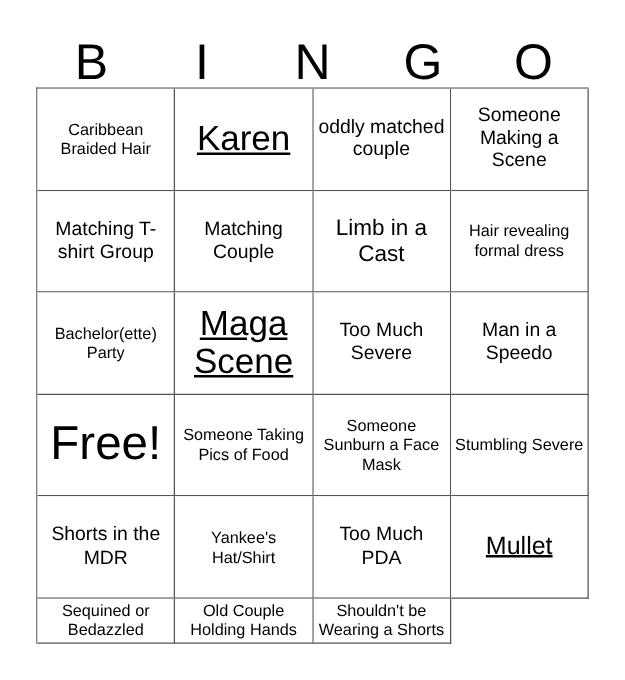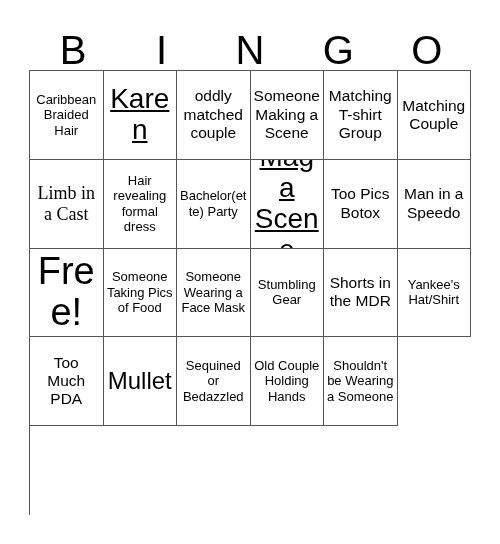--- a/index.html
+++ b/index.html
@@ -47,21 +47,21 @@
   #bingo-grid {
     position: absolute;
     left: 29px;
     top: 70px;
     width: 442px;
     height: 445px;
     box-sizing: border-box;
     border-top: 1.5px solid #555555;
     border-left: 1.5px solid #555555;
     display: grid;
-    grid-template-columns: repeat(6, 1fr);
+    grid-template-columns: repeat(4, 1fr);
     grid-template-rows: repeat(5, 1fr);
     background: #ffffff;
   }
 
   .bingo-cell {
     box-sizing: border-box;
     border-right: 1.5px solid #555555;
     border-bottom: 1.5px solid #555555;
     display: flex;
     align-items: center;
@@ -72,22 +72,22 @@
     line-height: 1.18;
     overflow: hidden;
     word-wrap: break-word;
     background: #ffffff;
   }
 
   
   .fs-xs   { font-size: 13px; line-height: 1.22; }
   .fs-sm   { font-size: 13px;   line-height: 1.2;  }
   .fs-md   { font-size: 15.5px; line-height: 1.18; }
-  .fs-lg   { font-size: 18px;   line-height: 1.16; font-family: Liberation Serif, serif; }
-  .fs-xl   { font-size: 24px;   line-height: 1.12; }
+  .fs-lg   { font-size: 18px;   line-height: 1.16; }
+  .fs-xl   { font-size: 20px;   line-height: 1.12; text-decoration: underline; }
   .fs-xxl  { font-size: 28px; line-height: 1.1; text-decoration: underline;  }
   .fs-free { font-size: 38px;   line-height: 1.1;  }
 
   .cell-text {
     display: block;
     width: 100%;
   }
 </style>
 </head>
 <body>
@@ -130,37 +130,37 @@
         <span class="cell-text">Hair revealing formal dress</span>
       </div>
     <div class="bingo-cell fs-xs">
         <span class="cell-text">Bachelor(ette) Party</span>
       </div>
     <div class="bingo-cell fs-xxl">
         <span class="cell-text">Maga Scene</span>
       </div>
 
     <div class="bingo-cell fs-md">
-        <span class="cell-text">Too Pics Botox</span>
+        <span class="cell-text">Too Much Severe</span>
       </div>
     <div class="bingo-cell fs-md">
         <span class="cell-text">Man in a Speedo</span>
       </div>
     <div class="bingo-cell fs-free">
         <span class="cell-text">Free!</span>
       </div>
     <div class="bingo-cell fs-sm">
         <span class="cell-text">Someone Taking Pics of Food</span>
       </div>
     <div class="bingo-cell fs-sm">
-        <span class="cell-text">Someone Wearing a Face Mask</span>
+        <span class="cell-text">Someone Sunburn a Face Mask</span>
       </div>
 
     <div class="bingo-cell fs-sm">
-        <span class="cell-text">Stumbling Gear</span>
+        <span class="cell-text">Stumbling Severe</span>
       </div>
     <div class="bingo-cell fs-md">
         <span class="cell-text">Shorts in the MDR</span>
       </div>
     <div class="bingo-cell fs-sm">
         <span class="cell-text">Yankee's Hat/Shirt</span>
       </div>
     <div class="bingo-cell fs-md">
         <span class="cell-text">Too Much PDA</span>
       </div>
@@ -168,17 +168,17 @@
     <div class="bingo-cell fs-xl">
         <span class="cell-text">Mullet</span>
       </div>
     <div class="bingo-cell fs-sm">
         <span class="cell-text">Sequined or Bedazzled</span>
       </div>
     <div class="bingo-cell fs-sm">
         <span class="cell-text">Old Couple Holding Hands</span>
       </div>
     <div class="bingo-cell fs-sm">
-        <span class="cell-text">Shouldn't be Wearing a Someone</span>
+        <span class="cell-text">Shouldn't be Wearing a Shorts</span>
       </div>
 
   </div>
 </div>
 
 </body></html>

